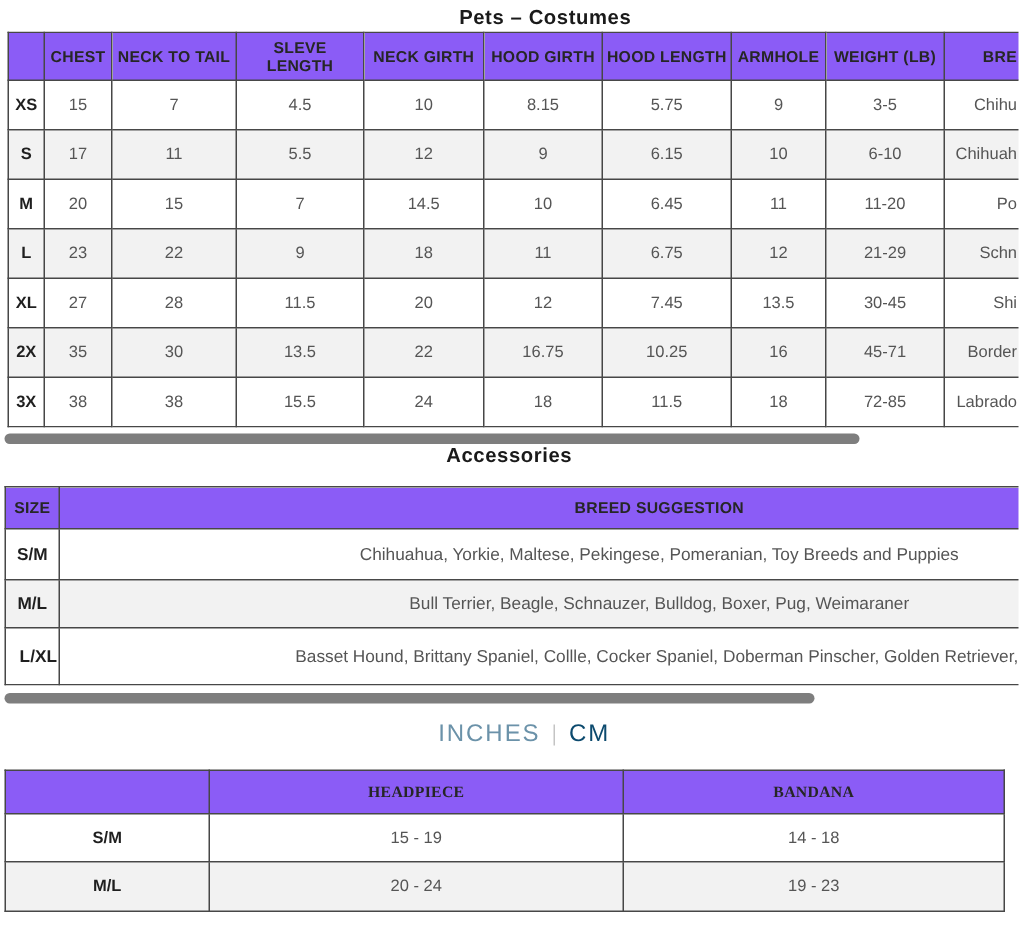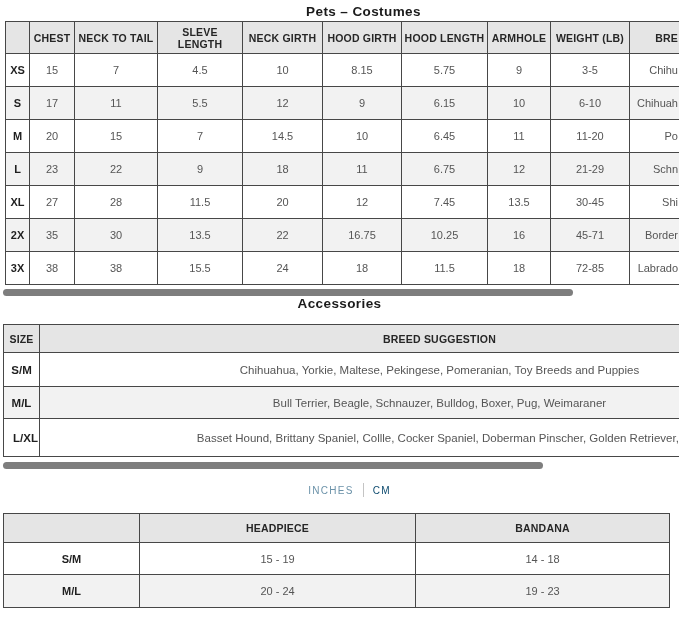--- a/index.html
+++ b/index.html
@@ -12,21 +12,21 @@
 
   .page-title {
     text-align:center; font-size:13.5px; font-weight:bold; color:#1a1a1a;
     letter-spacing:.4px;
   }
   .title-costumes { padding-top:4px; height:21px;margin-left:48px; }
   .title-accessories { height:18px; }
 
   table { border-collapse:collapse; table-layout:fixed; }
   th, td { border:1px solid #474747; text-align:center; vertical-align:middle; overflow:hidden; }
-  th { background:#e5e5e5; font-size:10.5px; font-weight:bold; letter-spacing:.2px; color:#262626; }
+  th { background:#8b5cf6; font-size:10.5px; font-weight:bold; letter-spacing:.2px; color:#262626; }
   td { font-size:11px; color:#555; }
   td.size-label { font-weight:bold; color:#1f1f1f; font-size:11px; }
   tr.alt td { background:#f2f2f2; }
 
   
   .t1 { width:682px; margin-left:5px; }
   .t1 th { height:32px; }
   .t1 td { height:33px; }
   .t1 .breed-cell { text-align:right; padding-right:8px; white-space:nowrap; }
 
@@ -40,29 +40,29 @@
   .t2 th { height:28px; }
   .t2 td { font-size:11.5px; }
   .t2 tr.r1 td { height:34px; }
   .t2 tr.r2 td { height:32px; }
   .t2 tr.r3 td { height:38px;text-align:right; }
   .t2 td.flush-left { text-align:left; padding-left:7px; white-space:nowrap; }
 
   
   .units {
     margin-top:13px; height:16px; display:flex; justify-content:center;
-    align-items:center; gap:9px; font-size:10px; letter-spacing:1.3px;padding-left:20px;
+    align-items:center; gap:9px; font-size:16px; letter-spacing:1.3px;padding-left:20px;
   }
   .units .inches { color:#6b92a9; cursor:pointer; }
   .units .sep { width:1px; height:14px; background:#c4c4c4; }
   .units .cm { color:#0c4a6e; cursor:pointer; }
 
   
   .t3 { width:667px; margin-left:3px; margin-top:15px; }
-  .t3 th { height:29px; }
+  .t3 th { height:29px;font-family:Liberation Serif, serif; }
   .t3 tr.r1 td { height:32px; }
   .t3 tr.r2 td { height:33px; }
 </style>
 </head>
 <body>
 
 <div class="page-title title-costumes">Pets – Costumes</div>
 
 <div class="clip">
   <table class="t1">

